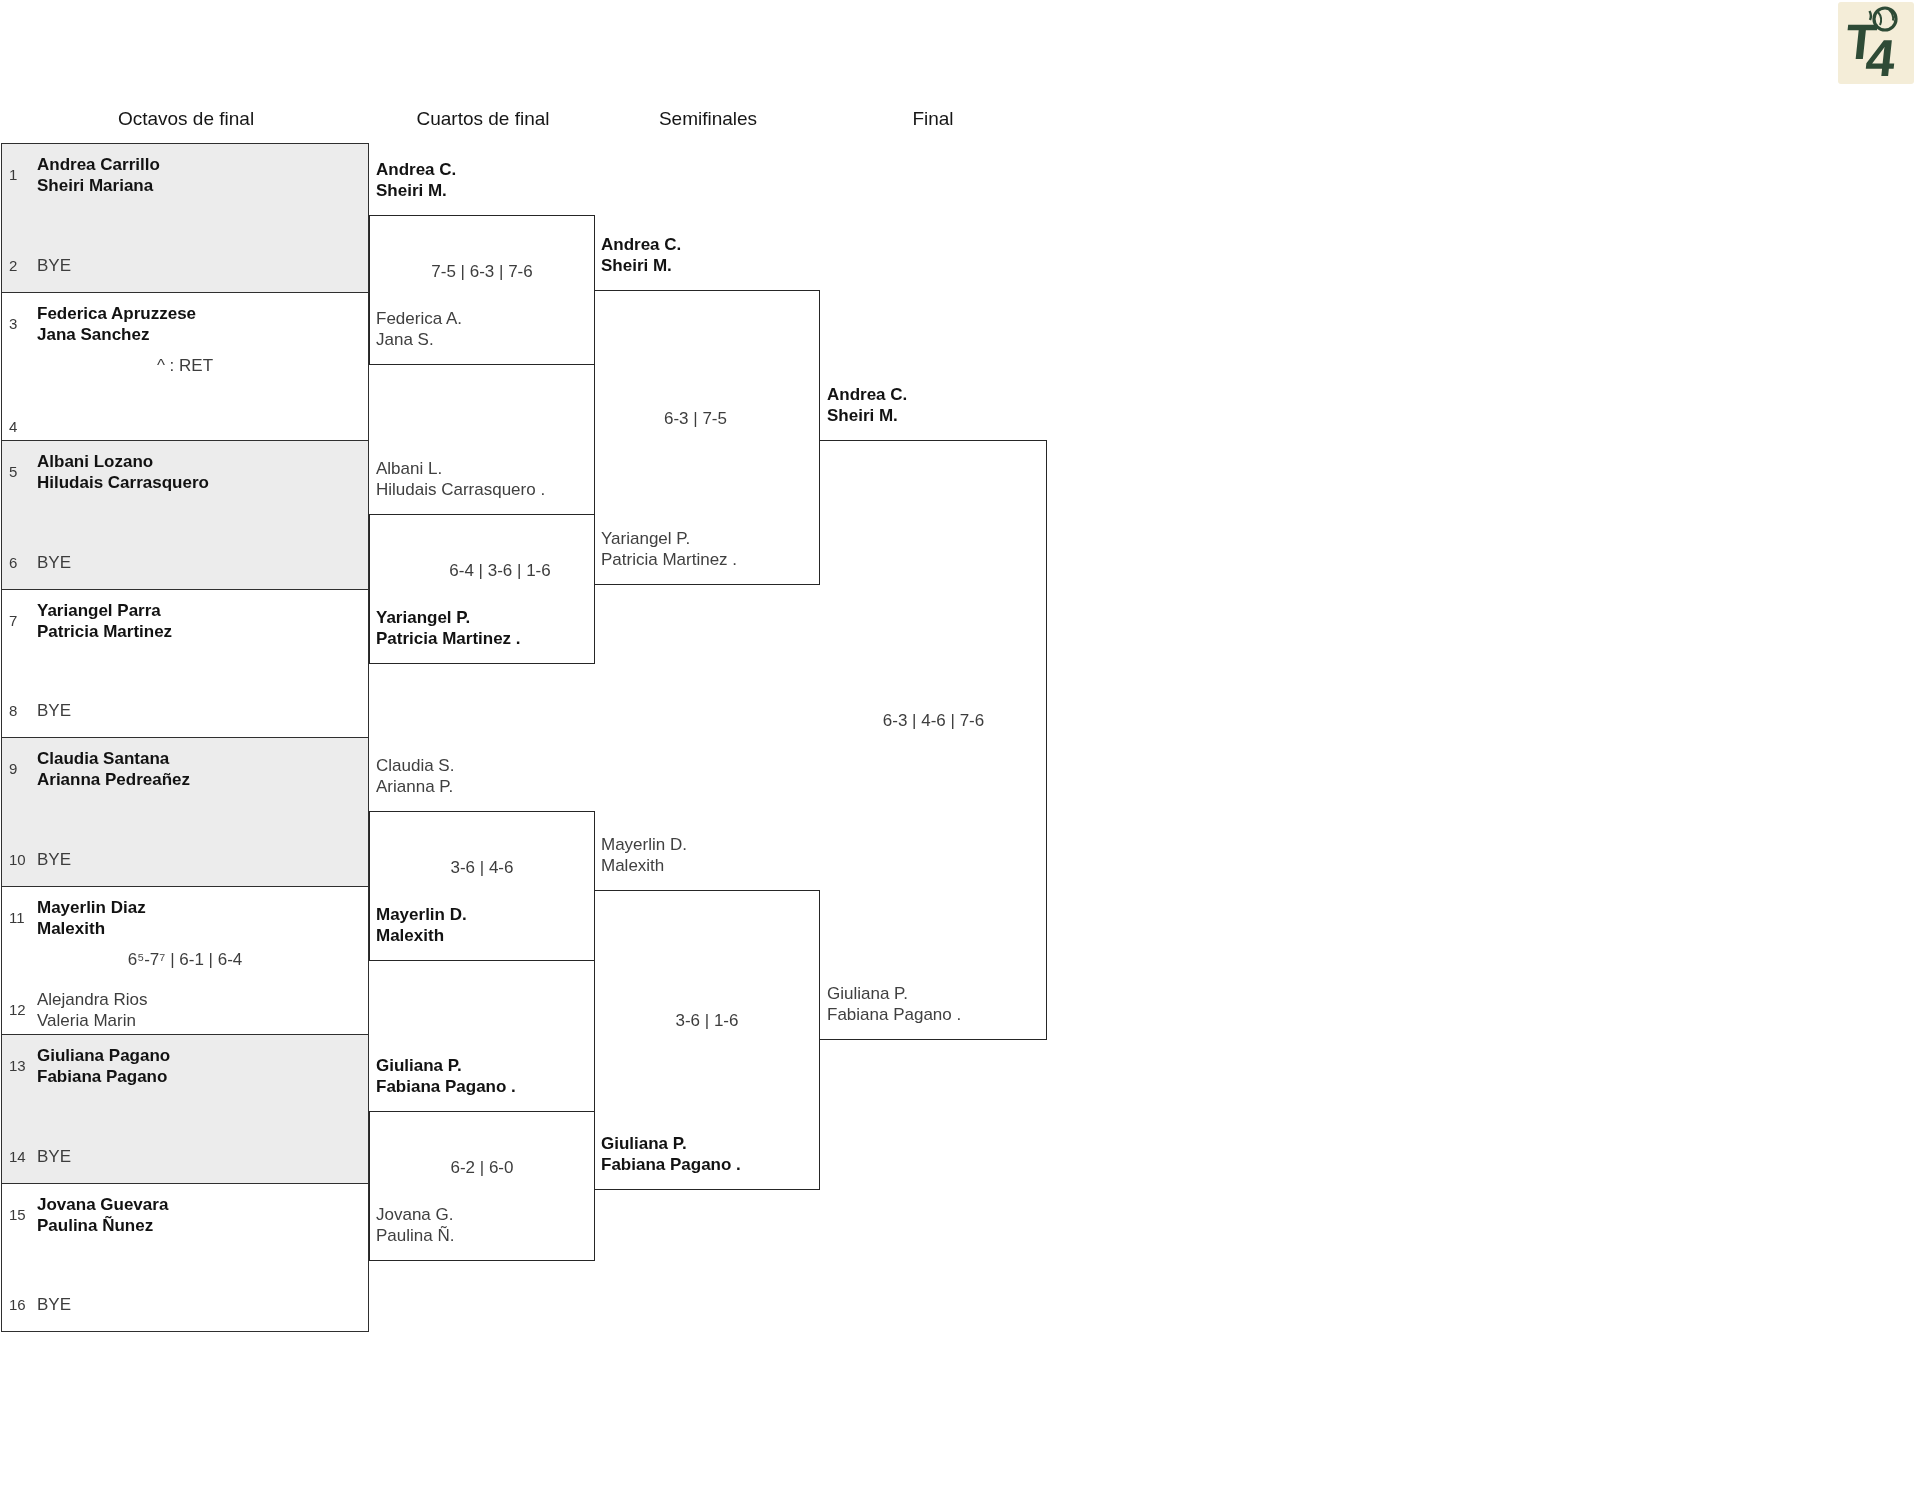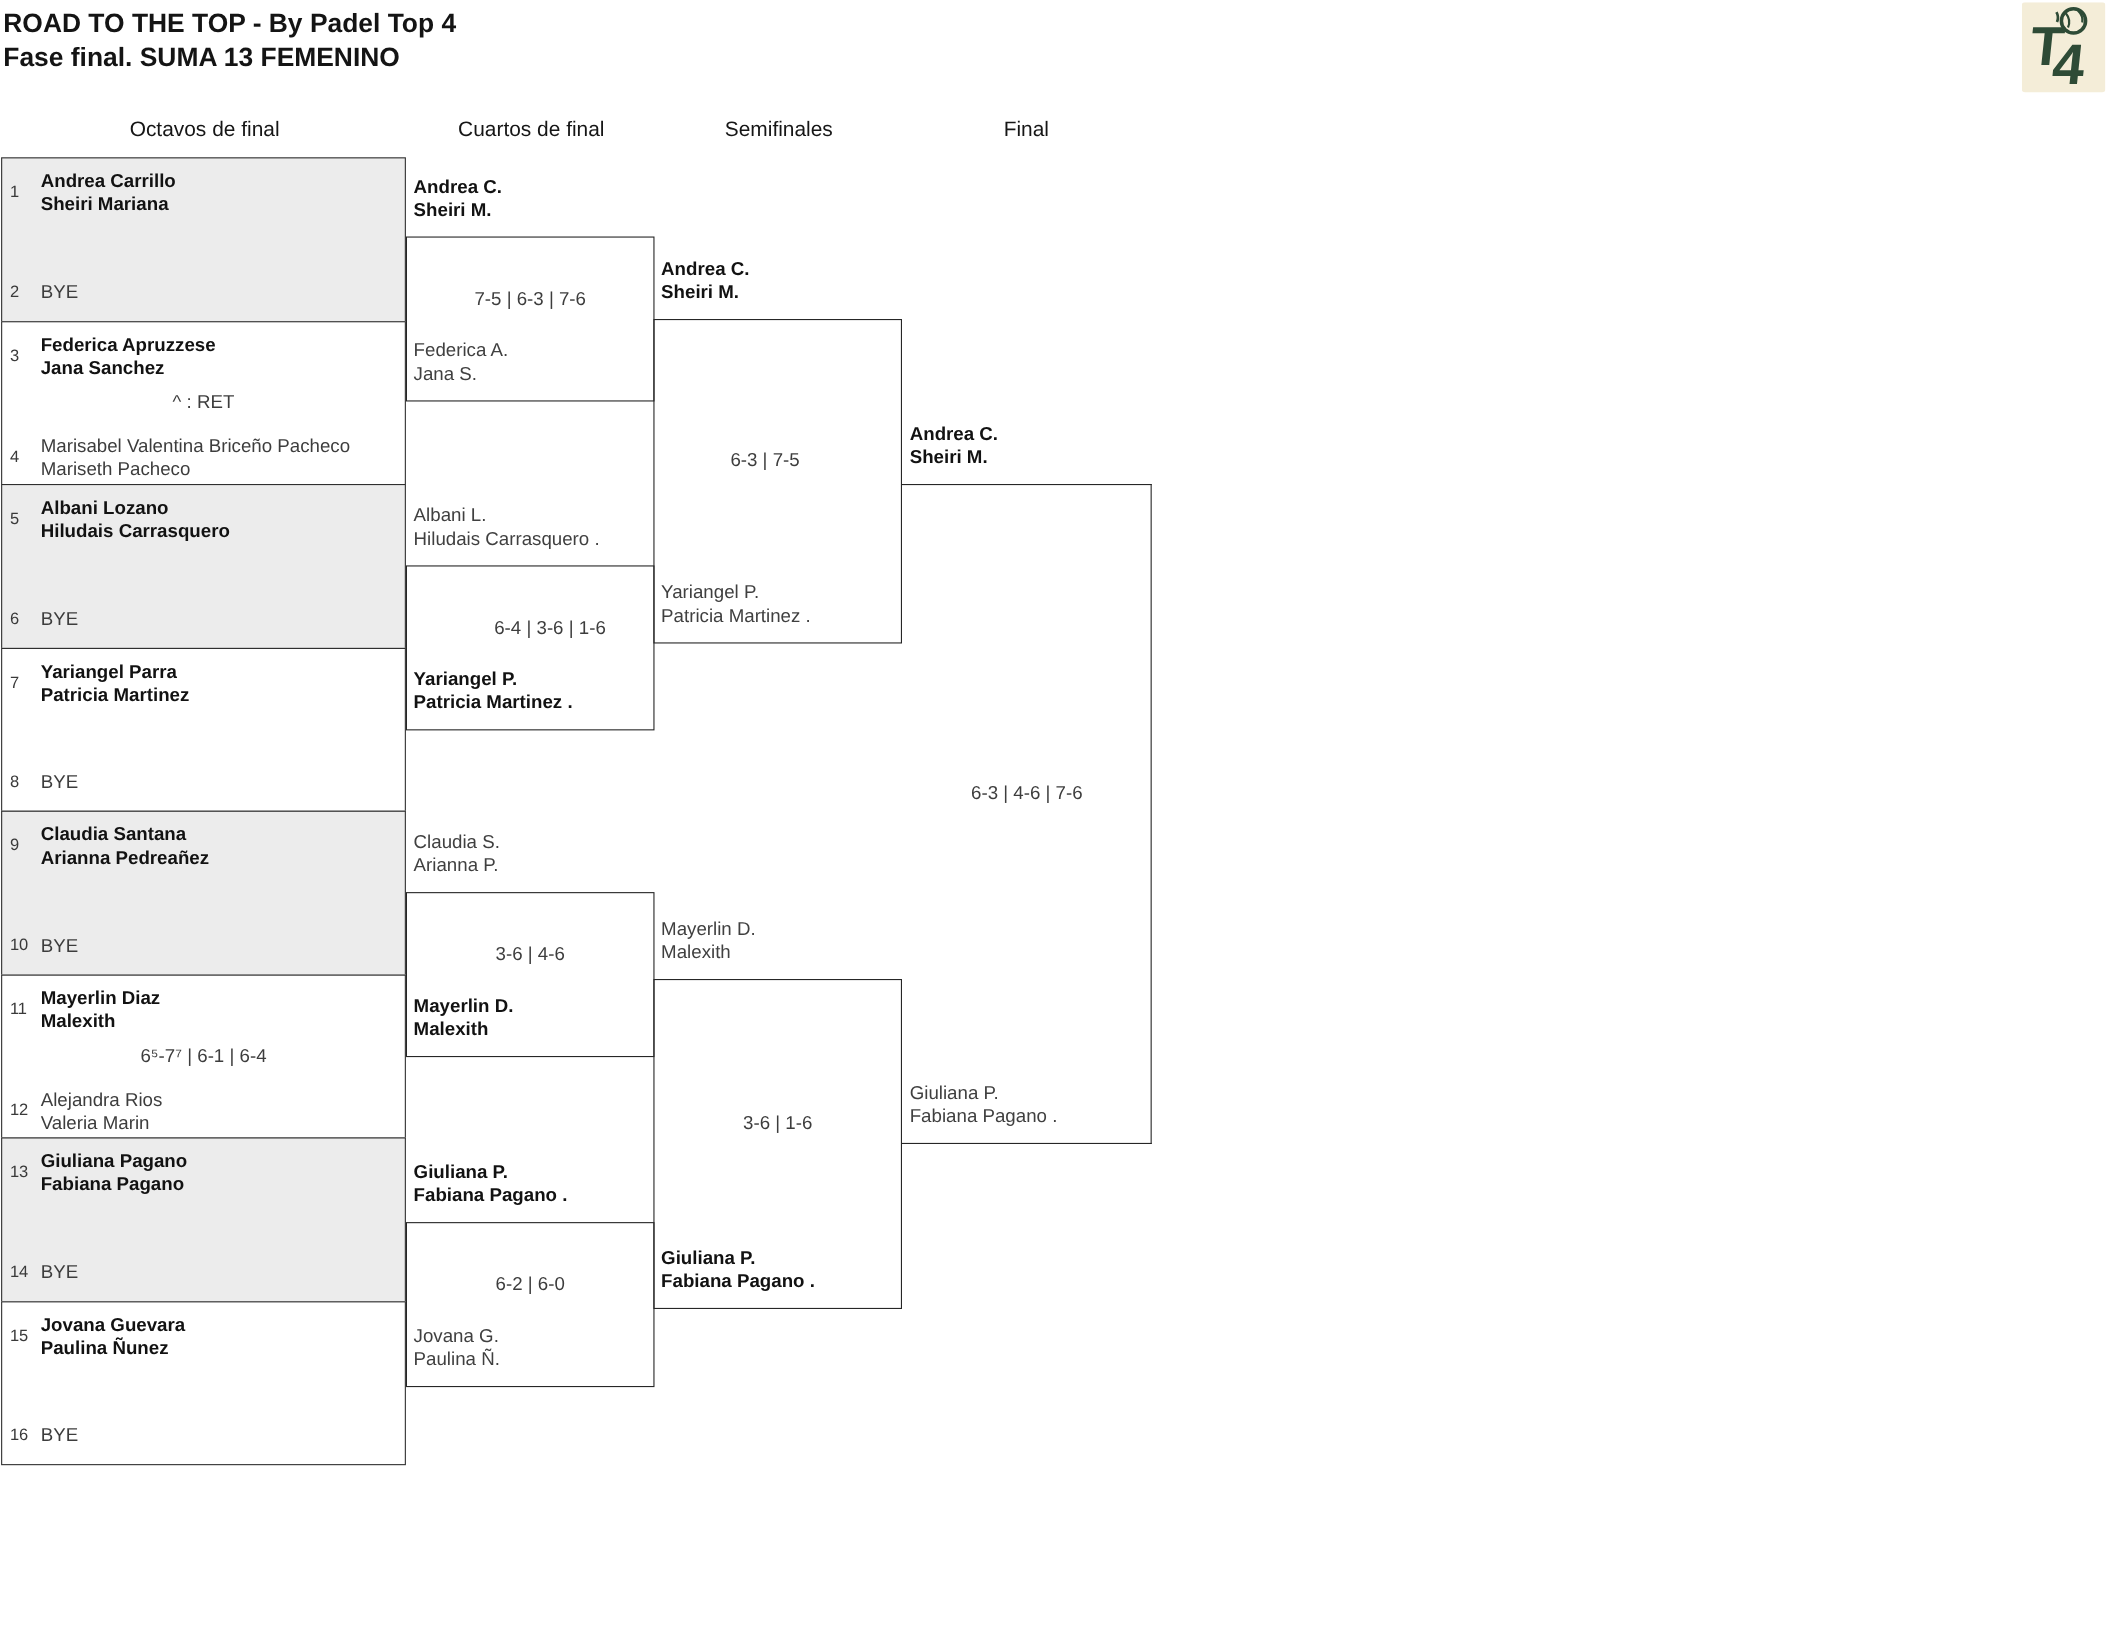--- a/index.html
+++ b/index.html
@@ -34,24 +34,20 @@
   .mlabel{position:absolute;font-size:17px;line-height:21px;color:#404040;white-space:nowrap;}
   .mlabel span{display:block;}
   .mlabel.winner{font-weight:700;color:#121212;}
   .mscore{position:absolute;text-align:center;font-size:17px;line-height:21px;color:#3d3d3d;margin-top:16px;}
 </style>
 </head>
 <body>
 
 <div class="page">
 
-  <div class="title-block">
-    <div class="title-line">ROAD TO THE TOP - By Padel Top 4</div>
-    <div class="title-line">Fase final. SUMA 13 FEMENINO</div>
-  </div>
 
   <div class="logo">
     <svg width="76" height="82" viewBox="0 0 76 82">
       <rect x="0" y="0" width="76" height="82" rx="3" fill="#f4edd8"></rect>
       <g>
         <circle cx="47" cy="17" r="11" fill="none" stroke="#2e4b36" stroke-width="3.2"></circle>
         <path d="M40 10 q5 6 2 13" fill="none" stroke="#2e4b36" stroke-width="2"></path>
         <path d="M51 7.5 q5 5 4 11" fill="none" stroke="#2e4b36" stroke-width="2"></path>
         <path d="M31.5 9 q2.5 4.5 .5 9" fill="none" stroke="#2e4b36" stroke-width="2.4"></path>
       </g>
@@ -87,24 +83,20 @@
     <div class="slot toprow winner">
       <div class="seed">3</div>
       <div class="names">
         <span>Federica Apruzzese</span>
           <span>Jana Sanchez</span>
       </div>
     </div>
     <div class="note">^ : RET</div>
     <div class="slot botrow2">
       <div class="seed">4</div>
-      <div class="names">
-        <span>Marisabel Valentina Briceño Pacheco</span>
-          <span>Mariseth Pacheco</span>
-      </div>
     </div>
   </div>
 
   <div class="r16box shaded" style="top:440px;height:150px">
     <div class="slot toprow winner">
       <div class="seed">5</div>
       <div class="names">
         <span>Albani Lozano</span>
           <span>Hiludais Carrasquero</span>
       </div>

